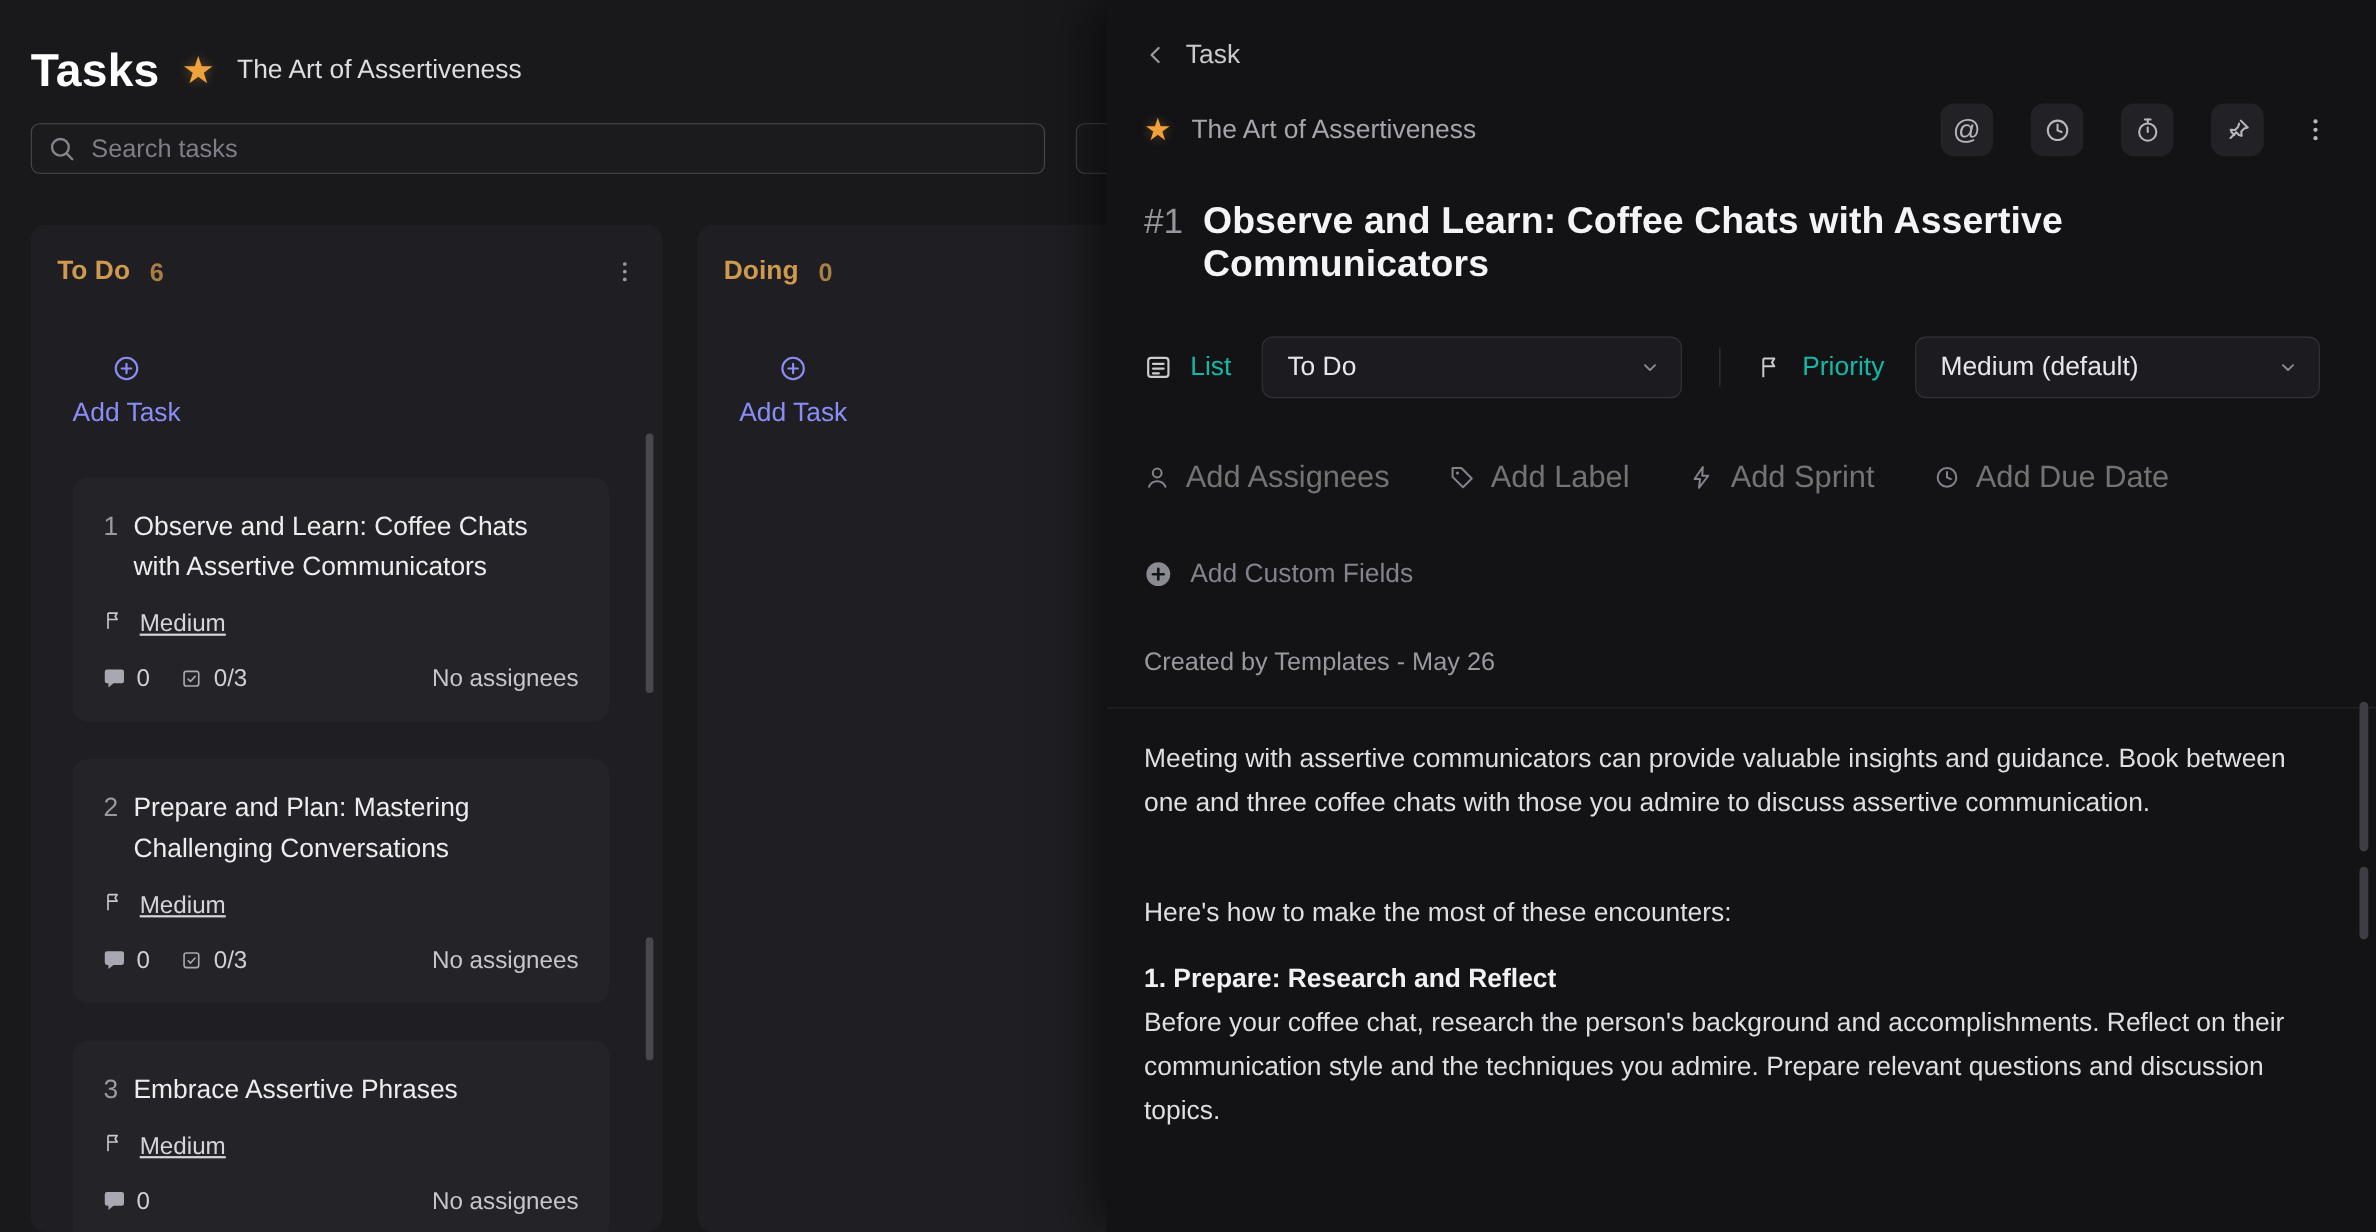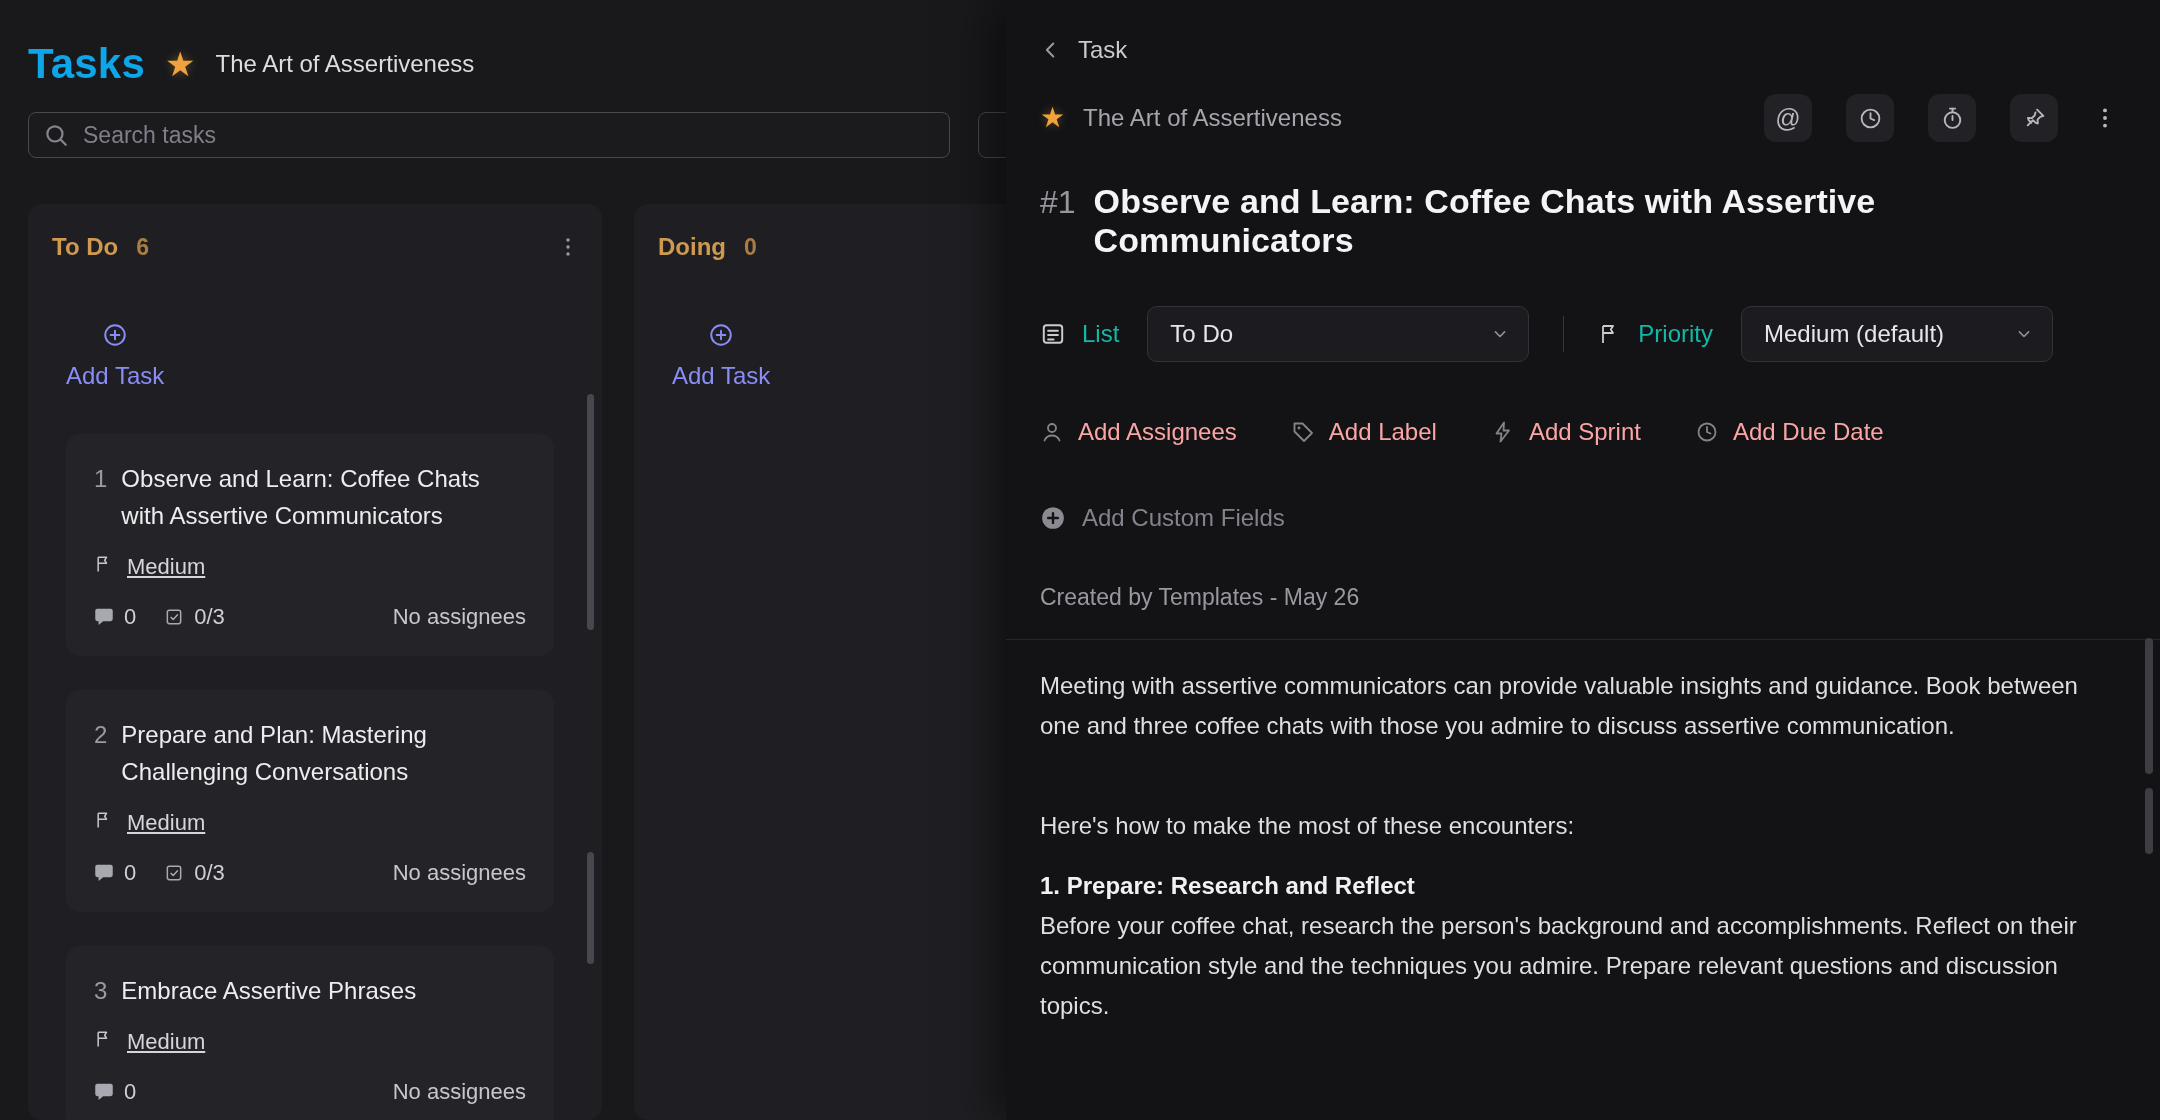--- a/index.html
+++ b/index.html
@@ -9,21 +9,21 @@
     font-family:"Liberation Sans", sans-serif;
     color:#e6e6ea;
     position:relative;
   }
   button { background:none; border:none; font:inherit; color:inherit; cursor:pointer; padding:0; }
   svg { display:block; flex:none; }
 
   
   .board { position:absolute; inset:0; padding:36px 0 0 28px; }
   .board-header { display:flex; align-items:center; gap:20px; height:56px; }
-  .board-header h1 { font-size:42px; font-weight:700; color:#0ea5e9; letter-spacing:.2px; }
+  .board-header h1 { font-size:42px; font-weight:700; color:#ffffff; letter-spacing:.2px; }
   .star-icon { color:#f0a33c; font-size:34px; line-height:1; text-shadow:0 0 10px rgba(240,163,60,.35); }
   .project-name { font-size:24px; color:#dddde0; }
 
   .search-row { position:relative; margin-top:20px; height:46px; }
   .search-box {
     width:922px; height:46px; border:1px solid #48484f; border-radius:8px;
     background:#1b1b1e; display:flex; align-items:center; gap:14px; padding:0 14px;
     color:#84848c;
   }
   .search-box input {
@@ -90,25 +90,25 @@
   .meta-row { margin-top:46px; display:flex; align-items:center; }
   .meta-label { display:flex; align-items:center; gap:16px; font-size:24px; color:#14b8a6; }
   .meta-label svg { color:#cbcbd0; }
   .dropdown {
     margin-left:28px; height:56px; background:#1c1c20; border:1px solid #323239;
     border-radius:10px; display:flex; align-items:center; justify-content:space-between;
     padding:0 18px 0 22px; font-size:24px; color:#e7e7eb;
   }
   .dropdown svg { color:#8f8f97; }
   .dd-list { width:382px; }
-  .dd-priority { width:312px; }
+  .dd-priority { width:368px; }
   .v-divider { width:1px; height:36px; background:#36363d; margin:0 34px; }
 
   .quick-row { margin-top:56px; display:flex; align-items:center; gap:54px; }
-  .quick-item { display:flex; align-items:center; gap:14px; font-size:24px; color:#fca5a5; }
+  .quick-item { display:flex; align-items:center; gap:14px; font-size:28px; color:#737373; }
   .quick-item svg { color:#83838b; }
 
   .custom-fields { margin-top:58px; display:flex; align-items:center; gap:16px; font-size:24px; color:#83838b; }
   .custom-fields svg { color:#8a8a91; }
 
   .created { margin-top:52px; font-size:23px; color:#98989f; }
   .divider { margin:28px -42px 0 -34px; height:1px; background:#26262c; }
 
   .desc-heading { margin-top:32px; font-size:30px; font-weight:700; color:#f2f2f4; }
   .desc { margin-top:26px; font-size:24px; line-height:40px; color:#dfdfe3; padding-right:40px; }

